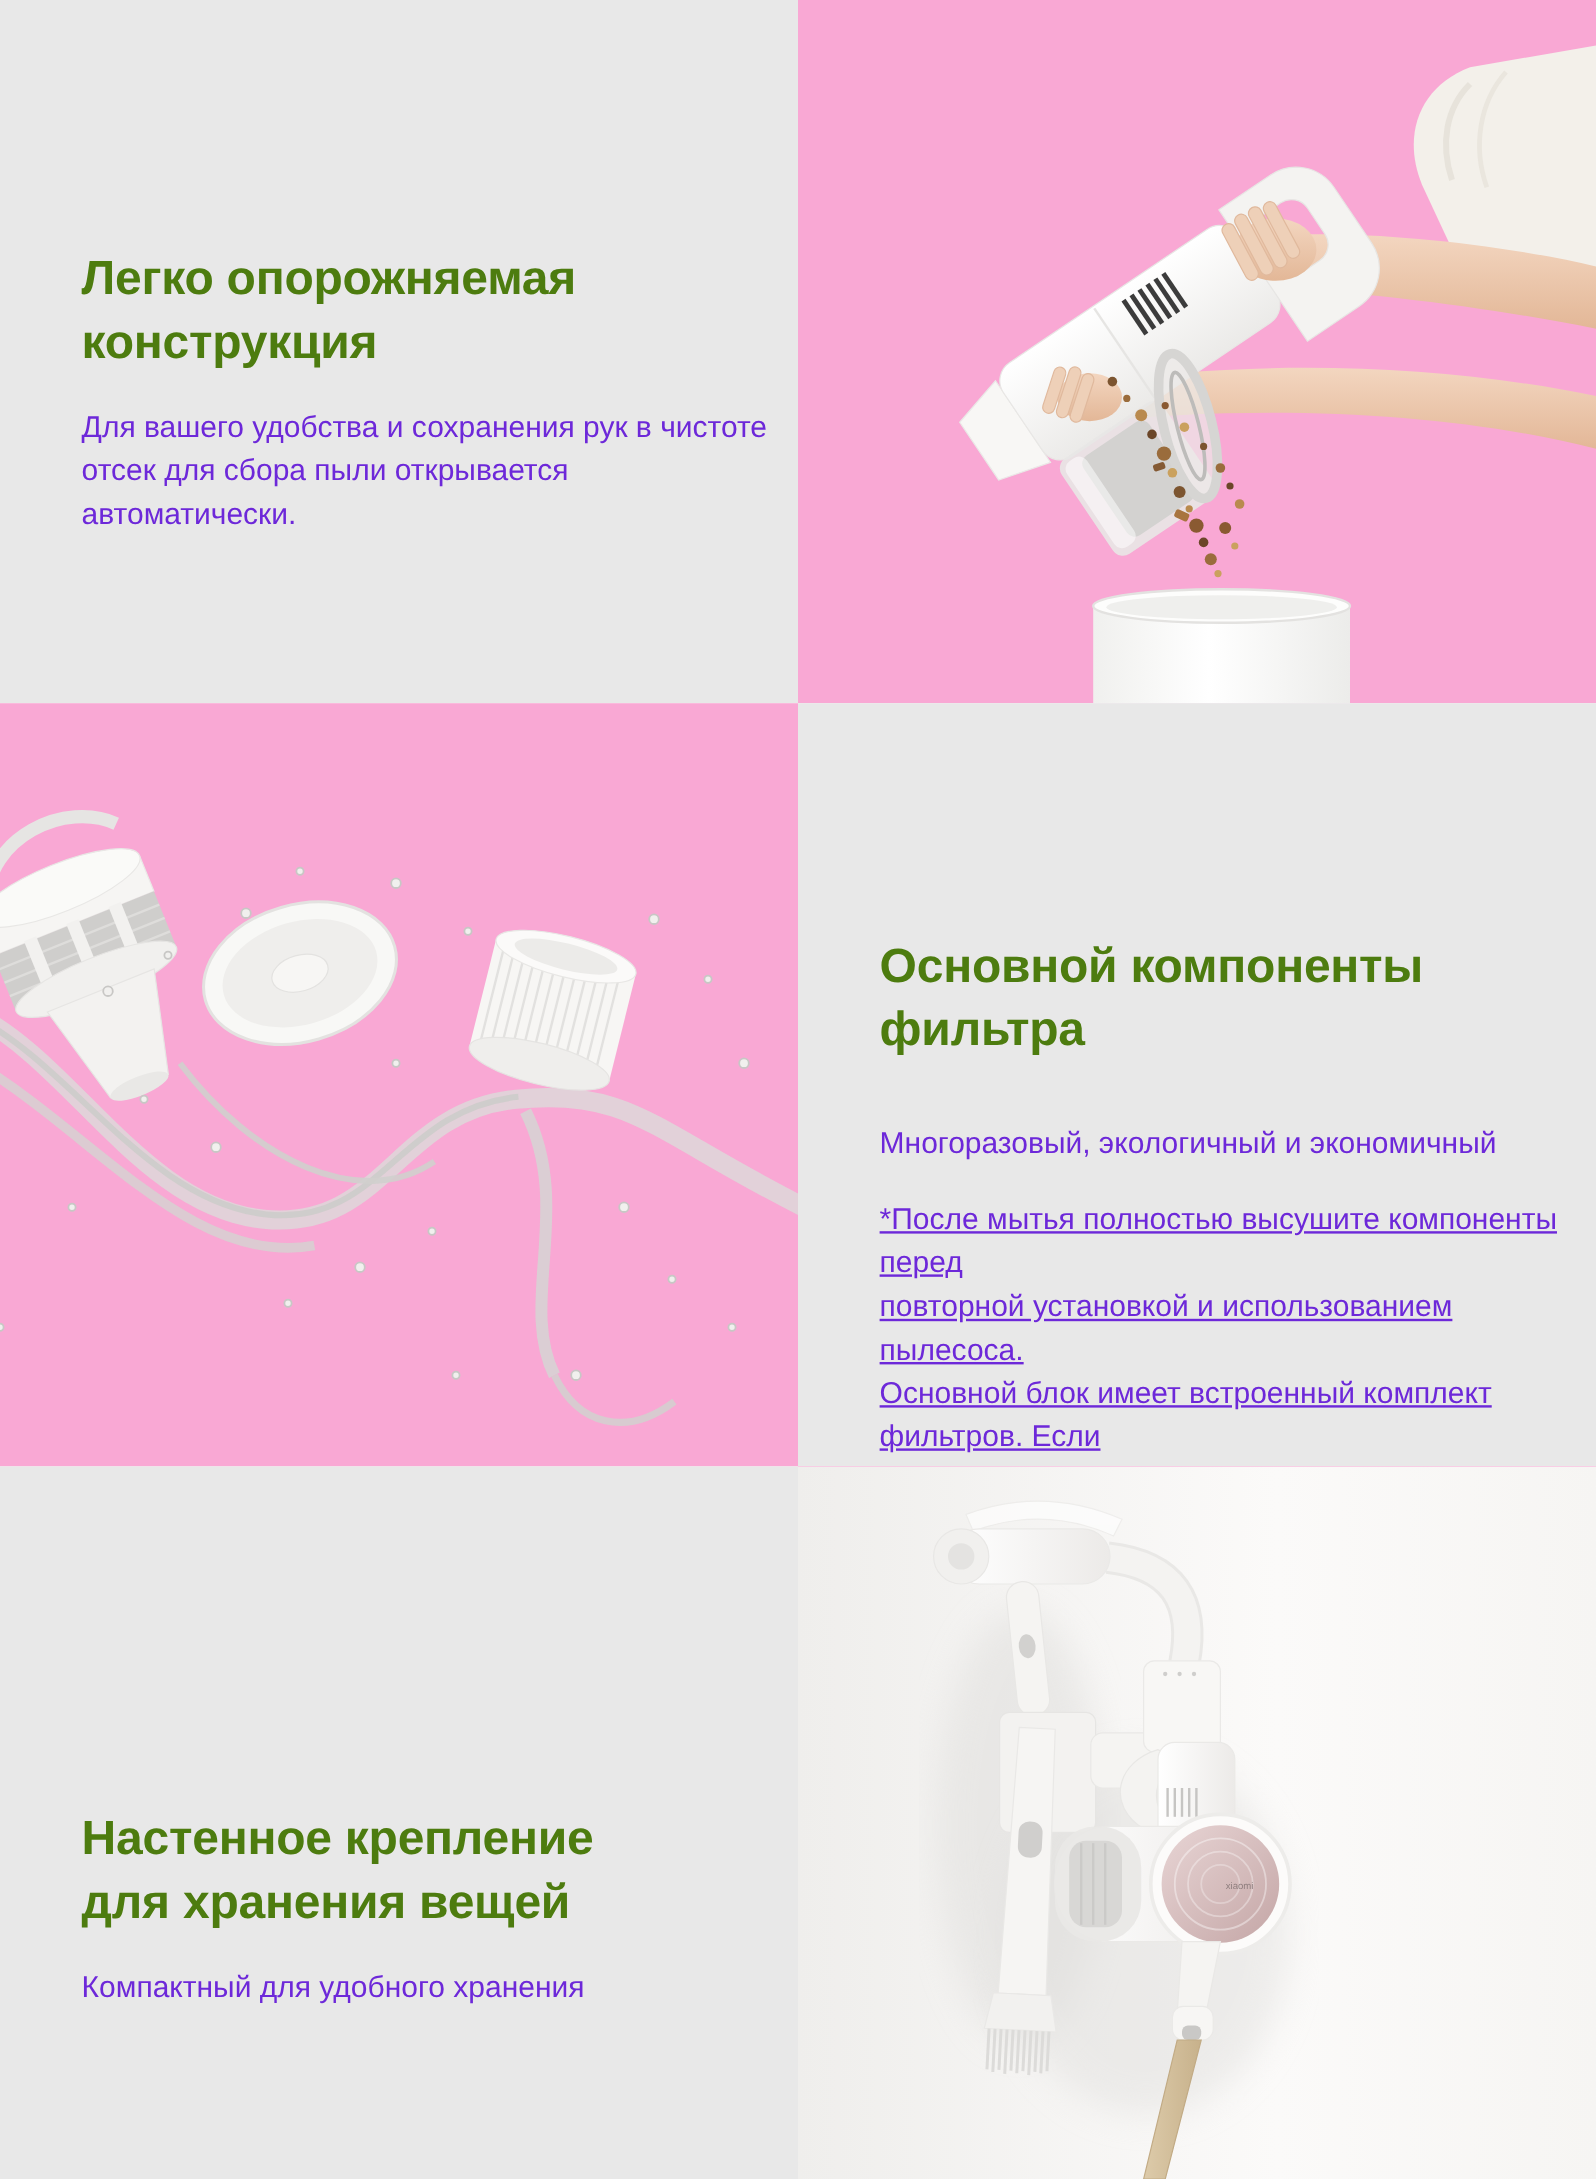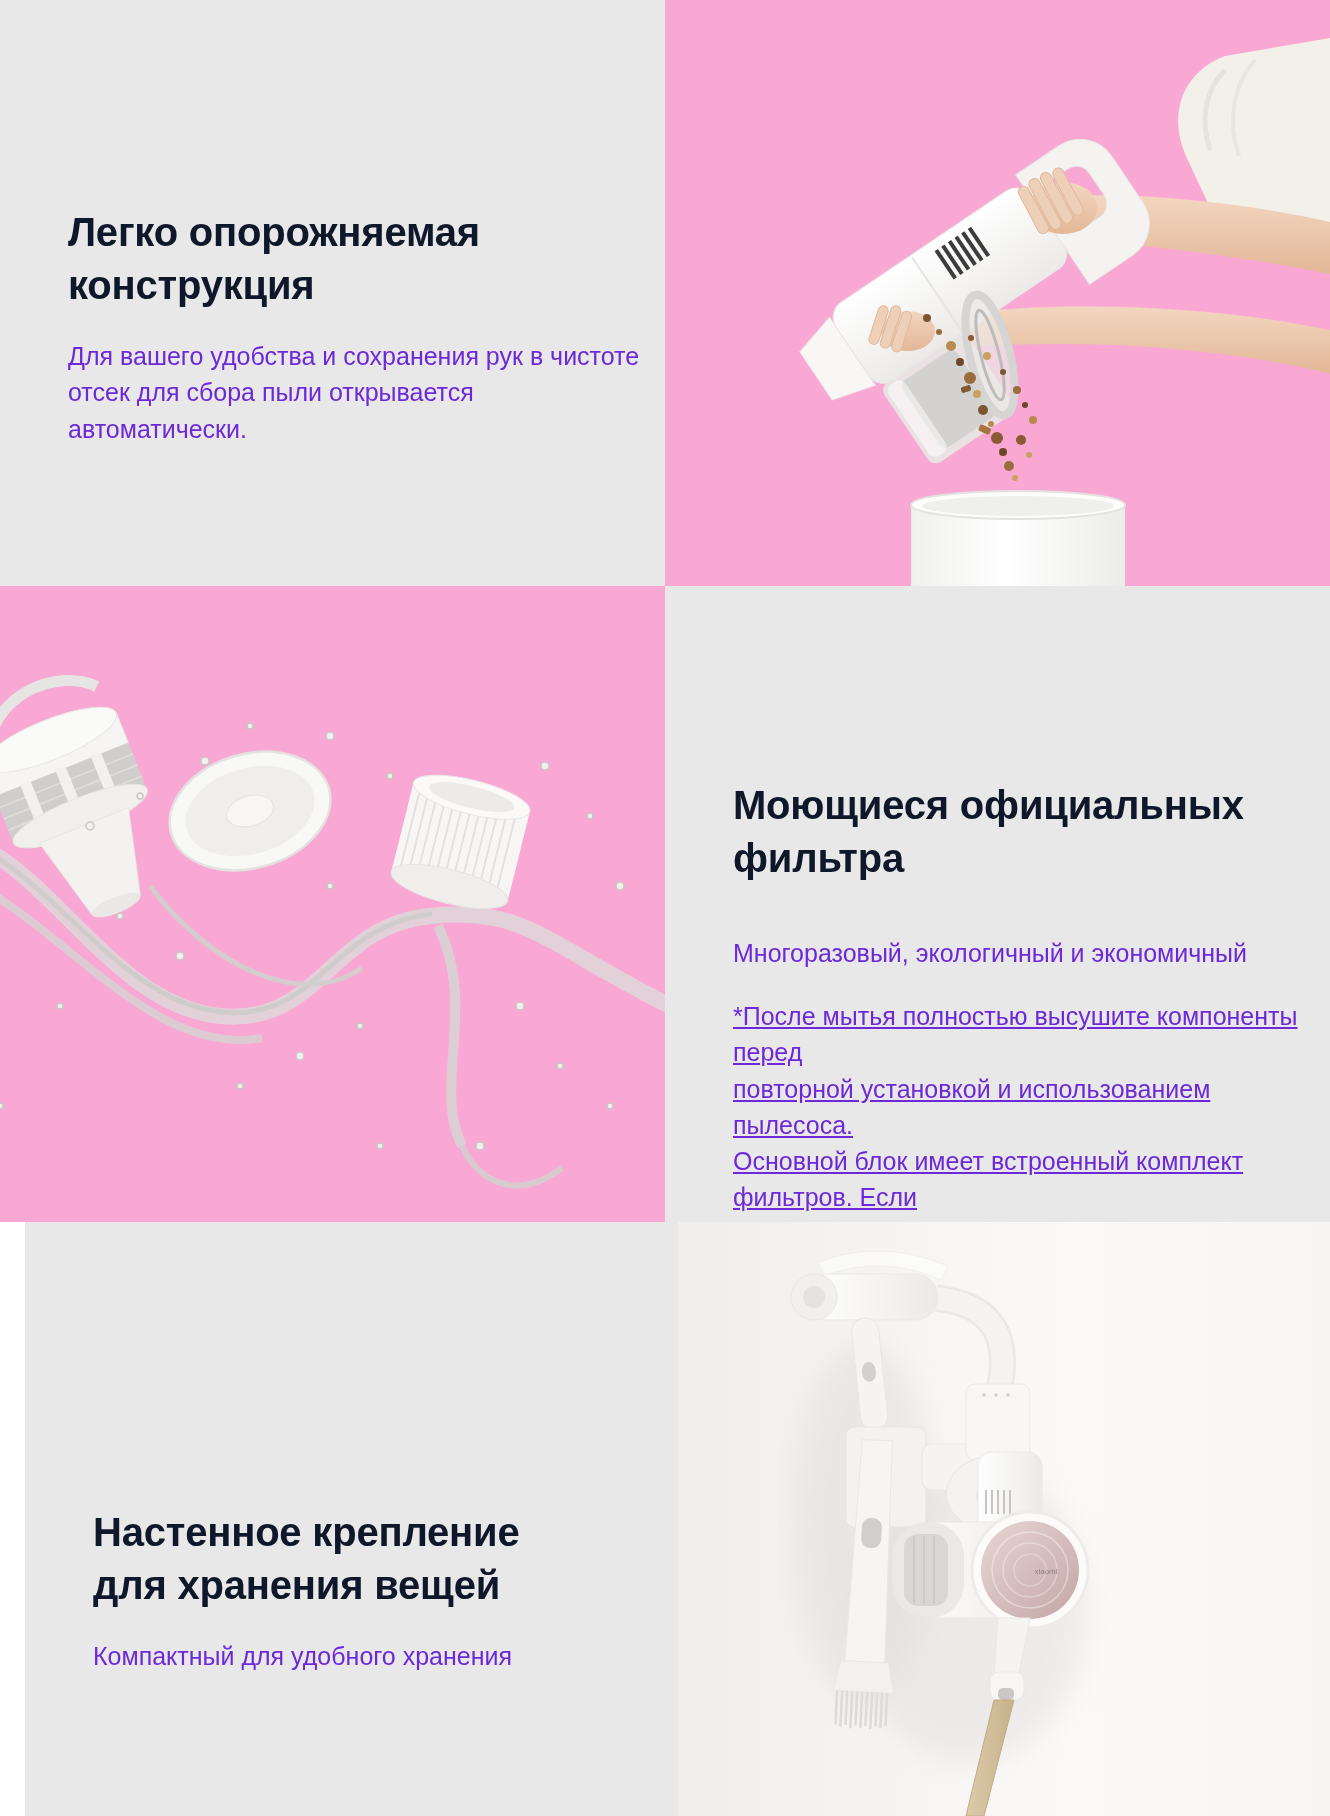--- a/index.html
+++ b/index.html
@@ -5,30 +5,30 @@
   * { margin:0; padding:0; box-sizing:border-box; }
   html,body { background:#ffffff; }
   .page {
     position:relative; width:1330px; height:1816px; margin:0 auto;
     background:#ffffff; overflow:hidden;
     font-family:"Liberation Sans", sans-serif;
   }
   .row { position:relative; display:flex; width:100%; }
   .row-1 { height:586px; }
   .row-2 { height:636px; }
-  .row-3 { height:594px;padding-left:25px; }
+  .row-3 { height:594px; }
   .cell { position:relative; width:50%; height:100%; overflow:hidden; }
   .cell.gray { background:#e8e8e8; }
   .cell.img  { background:#f9a8d4; }
   .cell svg { position:absolute; left:0; top:0; display:block; }
 
   .heading {
     position:absolute; left:68px; white-space:pre-line;
     font-weight:700; font-size:40px; line-height:1.32;
-    letter-spacing:-0.2px; color:#0f172a; max-width:560px;
+    letter-spacing:-0.2px; color:#4d7c0f; max-width:560px;
   }
   .sub {
     position:absolute; left:68px; white-space:pre-line;
     font-weight:400; font-size:25px; line-height:1.45;
     color:#6d28d9; max-width:575px;
   }
   .row-1 .heading { top:206px; }
   .row-1 .sub     { top:338px; }
   .row-2 .heading { top:193px; }
   .row-2 .subtitle{ top:349px; }
@@ -230,21 +230,21 @@
             <circle cx="430, " cy="520" r="3"></circle>
             <circle cx="480" cy="560" r="4"></circle>
           <circle cx="380" cy="560" r="3"></circle>
             <circle cx="330" cy="300" r="3"></circle>
             <circle cx="60" cy="420" r="3"></circle>
           <circle cx="610" cy="520" r="3"></circle>
         </g>
       </svg>
     </div>
     <div class="cell gray">
-      <h2 class="heading">Моющиеся официальных
+      <h2 class="heading">Основной компоненты
 фильтра</h2>
       <p class="sub subtitle">Многоразовый, экологичный и экономичный</p>
       <p class="sub note">*После мытья полностью высушите компоненты перед
 повторной установкой и использованием пылесоса.
 Основной блок имеет встроенный комплект фильтров. Если
 вам необходимо заменить фильтр, вы можете приобрести
 его на официальных каналах Xiaomi.</p>
     </div>
   </section>
 

